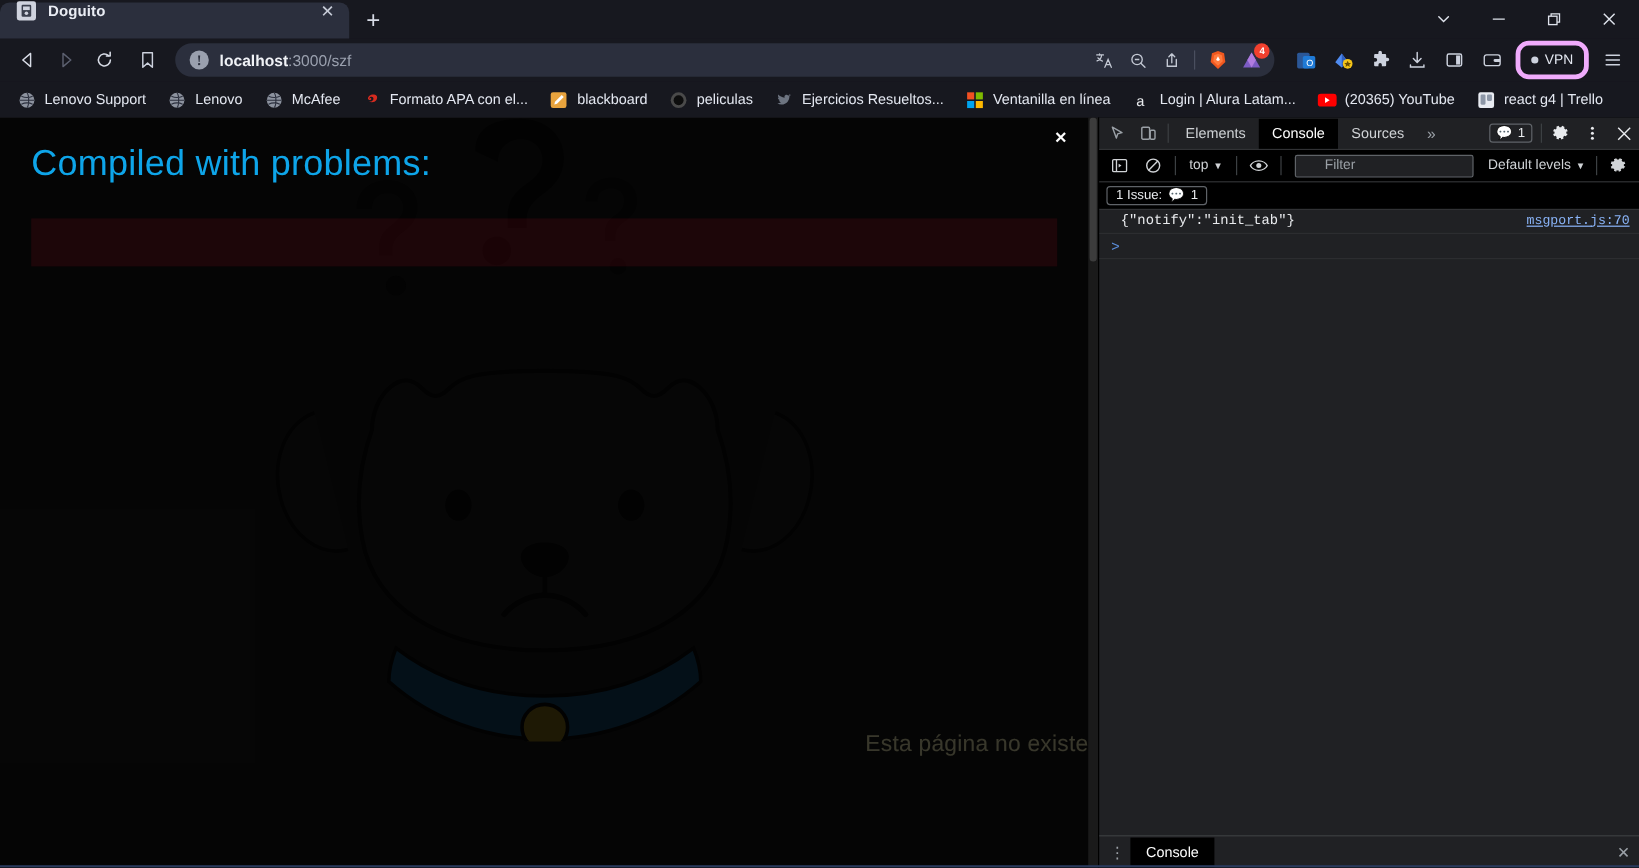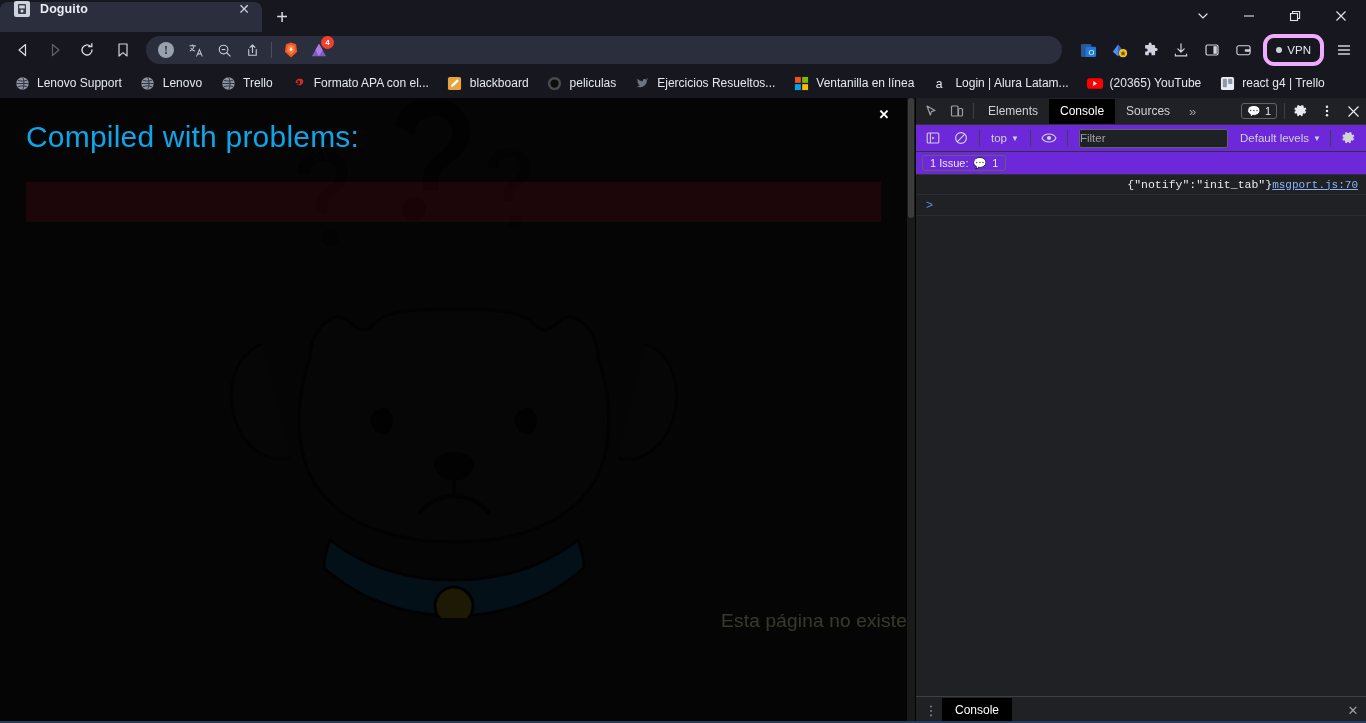--- a/index.html
+++ b/index.html
@@ -11,21 +11,21 @@
   }
 
   
   #browser { width: 1366px; height: 723px; position: relative; background: #17181f; }
 
   .tabstrip {
     height: 32px; background: #17181f;
     display: flex; align-items: flex-end; position: relative;
   }
   .tab {
-    width: 262px; height: 30px;
+    width: 291px; height: 30px;
     background: #2b2f3d;
     border-radius: 8px 8px 0 0;
     display: flex; align-items: center;
     padding: 0 8px 16px 14px;
     position: relative;
   }
   .tab-favicon {
     width: 16px; height: 16px; flex: 0 0 16px;
     border-radius: 2px;
     background: #cfd3de;
@@ -180,24 +180,24 @@
   .err-body {
     color: #fdd8de; font-size: 12.5px; line-height: 20px;
     font-family: "Liberation Mono", monospace; font-weight: bold;
     white-space: pre-wrap;
   }
 
   
   .devtools {
     position: absolute; right: 0; top: 98px;
     width: 451px; height: 625px;
-    background: #6d28d9;
+    background: #000000;
     border-left: 1px solid #000;
     display: flex; flex-direction: column;
-    font-size: 12px; color: #d0d3d6; text-align: right;
+    font-size: 12px; color: #d0d3d6;
   }
   .dt-tabbar {
     height: 27px; display: flex; align-items: center;
     background: #202124; border-bottom: 1px solid #313235;
     padding-left: 2px;
   }
   .dt-ic {
     width: 26px; height: 25px; display: flex; align-items: center;
     justify-content: center; color: #9aa0a6;
   }
@@ -220,21 +220,21 @@
     height: 27px; display: flex; align-items: center;
     border-bottom: 1px solid #313235; padding: 0 4px; gap: 2px;
   }
   .ctx-select {
     display: flex; align-items: center; gap: 4px;
     color: #d0d3d6; font-size: 11.5px; padding: 0 6px; height: 20px;
   }
   .filter-input {
     flex: 1; height: 19px; background: #202124;
     border: 1px solid #5f6368; border-radius: 2px;
-    margin: 0 6px; padding: 0 0;
+    margin: 0 6px; padding: 0 24px;
     color: #9aa0a6; font-size: 11.5px;
     display: flex; align-items: center;
   }
   .levels {
     display: flex; align-items: center; gap: 4px;
     color: #d0d3d6; font-size: 11.5px; padding: 0 4px;
   }
 
   .dt-issuesbar {
     height: 23px; display: flex; align-items: center;
@@ -348,20 +348,21 @@
       </svg>
     </div>
     <div class="bookmark-star">
       <svg width="14" height="16" viewBox="0 0 14 16">
           <path d="M3 2h8v12l-4-3.4L3 14z" fill="none" stroke="#cdd2de" stroke-width="1.2" stroke-linejoin="round"></path>
         </svg>
     </div>
 
     <div class="omnibox">
       <span class="omni-info">!</span>
+      <span class="omni-url"><b>localhost</b><span>:3000/szf</span></span>
       <span class="omni-actions">
         <span class="omni-icon">
           <svg width="15" height="15" viewBox="0 0 16 16">
             <path d="M1 3h6M3.5 2v1.2M5.3 3c0 2.5-1.6 4.4-4 5.3M2.1 5.6c.9 1.6 2.5 2.5 4 2.9" stroke="#c4c9d4" stroke-width="1.1" fill="none" stroke-linecap="round"></path>
             <path d="M8.2 14l2.9-7 2.9 7M9.3 11.6h3.6" stroke="#c4c9d4" stroke-width="1.1" fill="none" stroke-linecap="round"></path>
           </svg>
         </span>
         <span class="omni-icon">
           <svg width="15" height="15" viewBox="0 0 16 16">
             <circle cx="7" cy="7" r="4.6" fill="none" stroke="#c4c9d4" stroke-width="1.2"></circle>
@@ -465,21 +466,21 @@
       </span>
       <span>Lenovo</span>
     </div>
     <div class="bm">
       <span class="bm-ico">
         <svg width="15" height="15" viewBox="0 0 16 16">
             <circle cx="8" cy="8" r="6.6" fill="#8d939f"></circle>
             <path d="M8 1.4c2 2 2 11.2 0 13.2M1.4 8h13.2M3 4.4c3 1.4 7 1.4 10 0M3 11.6c3-1.4 7-1.4 10 0" stroke="#2b2f3d" stroke-width="1" fill="none"></path>
           </svg>
       </span>
-      <span>Trello</span>
+      <span>McAfee</span>
     </div>
     <div class="bm">
       <span class="bm-ico">
         <svg width="15" height="15" viewBox="0 0 16 16">
             <path d="M12.8 4.2c-1.6-1.6-5-1.8-7 .2-1.4 1.4-1 3 .4 3.4 1.2.3 2.2-.6 1.6-1.4-.4-.5-1.4-.2-1 .5-.7-.2-.6-1.2.2-1.7 1.2-.8 3 0 2.8 1.7-.2 1.8-2.4 2.8-4.2 2 2 1.6 5.4 1.2 6.8-1 .9-1.4.8-2.9.4-3.7z" fill="#d62b1f"></path>
           </svg>
       </span>
       <span>Formato APA con el...</span>
     </div>
     <div class="bm">

